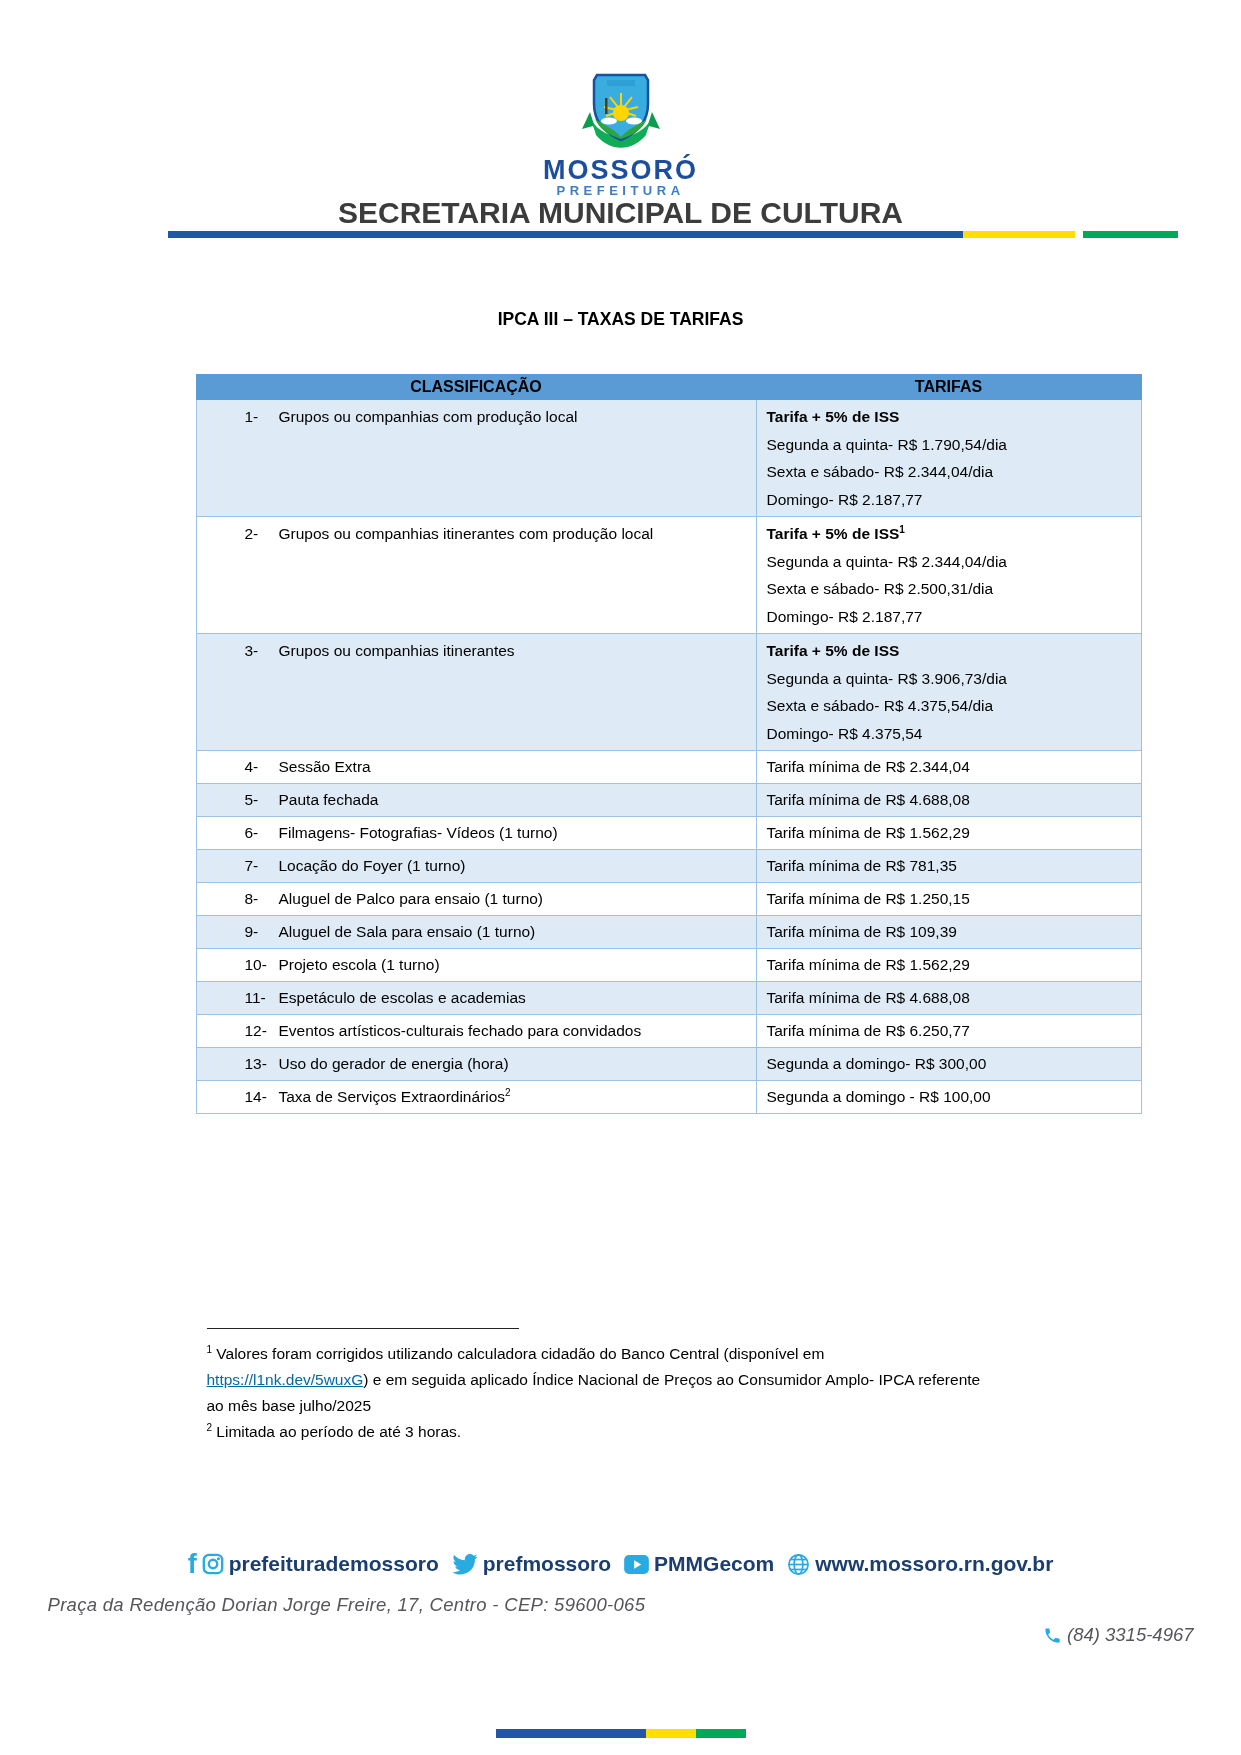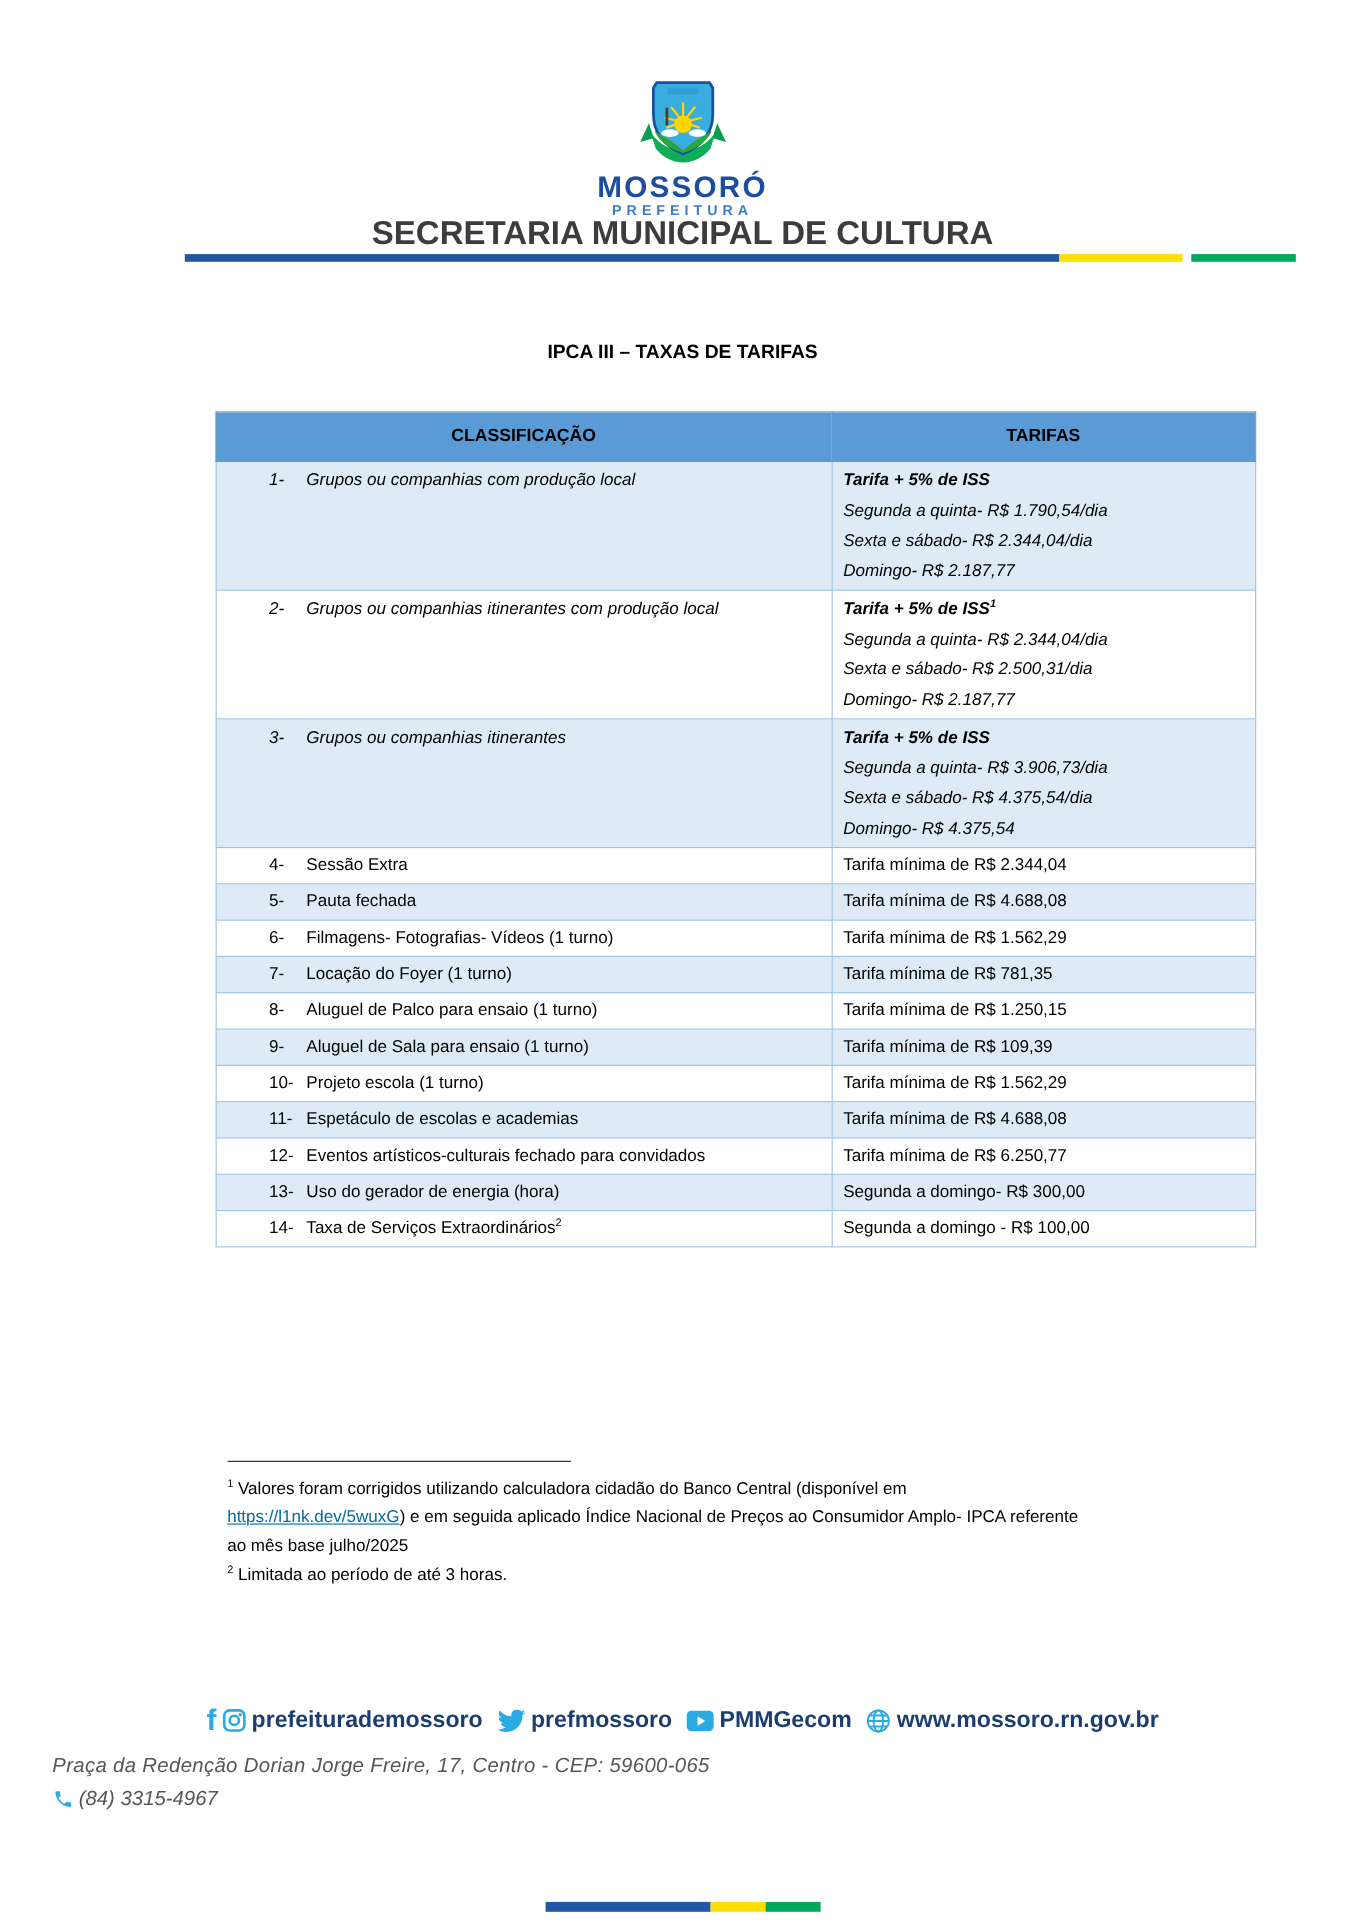--- a/index.html
+++ b/index.html
@@ -24,51 +24,51 @@
   
   .doc-title { position:absolute; top:309px; left:0; right:0; text-align:center;
                font-size:17.5px; font-weight:bold; }
 
   
   table.tariff { position:absolute; top:374px; left:148px; width:945px;
                  border-collapse:collapse; table-layout:fixed; }
   col.c1 { width:560px; } col.c2 { width:385px; }
   table.tariff th {
     background:#5B9BD5; border:1px solid #5B9BD5; font-size:16px; font-weight:bold;
-    text-align:center; padding:12px 0; line-height:20px; color:#000;
+    text-align:center; padding:2px 0; line-height:20px; color:#000;
   }
   table.tariff td { border:1px solid #9CC3E5; vertical-align:top; font-size:15.5px; }
   table.tariff { border:1px solid #9CC3E5; }
   tbody tr:nth-child(odd) { background:#DEEBF6; }
   tbody tr:nth-child(even) { background:#FFFFFF; }
   td.class-cell  { padding:3px 8px 3px 48px; }
   td.tariff-cell { padding:3px 10px; }
   .row-num { display:inline-block; width:34px; }
-  tr.tall .class-cell, tr.tall .tariff-cell { line-height:27.5px;font-style:italic; }
+  tr.tall .class-cell, tr.tall .tariff-cell { line-height:27.5px; }
   .tariff-title { font-weight:bold; line-height:27.5px; }
   tr.tall .tariff-line { line-height:27.5px; }
   tr.single td { line-height:26px; height:26px; }
   sup { font-size:10px; line-height:0; }
 
   
   .footnotes { position:absolute; top:1328px; left:159px; width:960px; font-size:15.5px; }
   .fn-rule { width:312px; height:0; border-top:1.5px solid #222; margin-bottom:12px; }
   .fn { margin:0; line-height:26px; }
   .fn a { color:#0369a1; text-decoration:underline; cursor:pointer; }
 
   
   .social { position:absolute; top:1552px; left:0; right:0;
             display:flex; justify-content:center; align-items:center; gap:13px;
             color:#1C3E6E; font-weight:bold; font-size:21px; }
   .social-group { display:flex; align-items:center; gap:5px; }
   .fb-glyph { color:#29ABE2; font-size:27px; font-weight:bold; line-height:22px; }
   .address { position:absolute; top:1594px; left:0; right:0; text-align:left;
              font-style:italic; font-size:18.5px; color:#55565A; letter-spacing:0.3px; }
   .phone { position:absolute; top:1624px; left:0; right:0;
-           display:flex; justify-content:flex-start; align-items:center; gap:5px;
+           display:flex; justify-content:flex-end; align-items:center; gap:5px;
            font-style:italic; font-size:18.5px; color:#55565A; }
   .bottom-strip { position:absolute; top:1729px; left:50%; transform:translateX(-50%);
                   width:250px; height:9px; display:flex; }
   .bottom-strip .b { width:150px; background:#2157A4; }
   .bottom-strip .y { width:50px;  background:#FFDE00; }
   .bottom-strip .g { width:50px;  background:#00A859; }
 </style>
 </head>
 <body>
 

